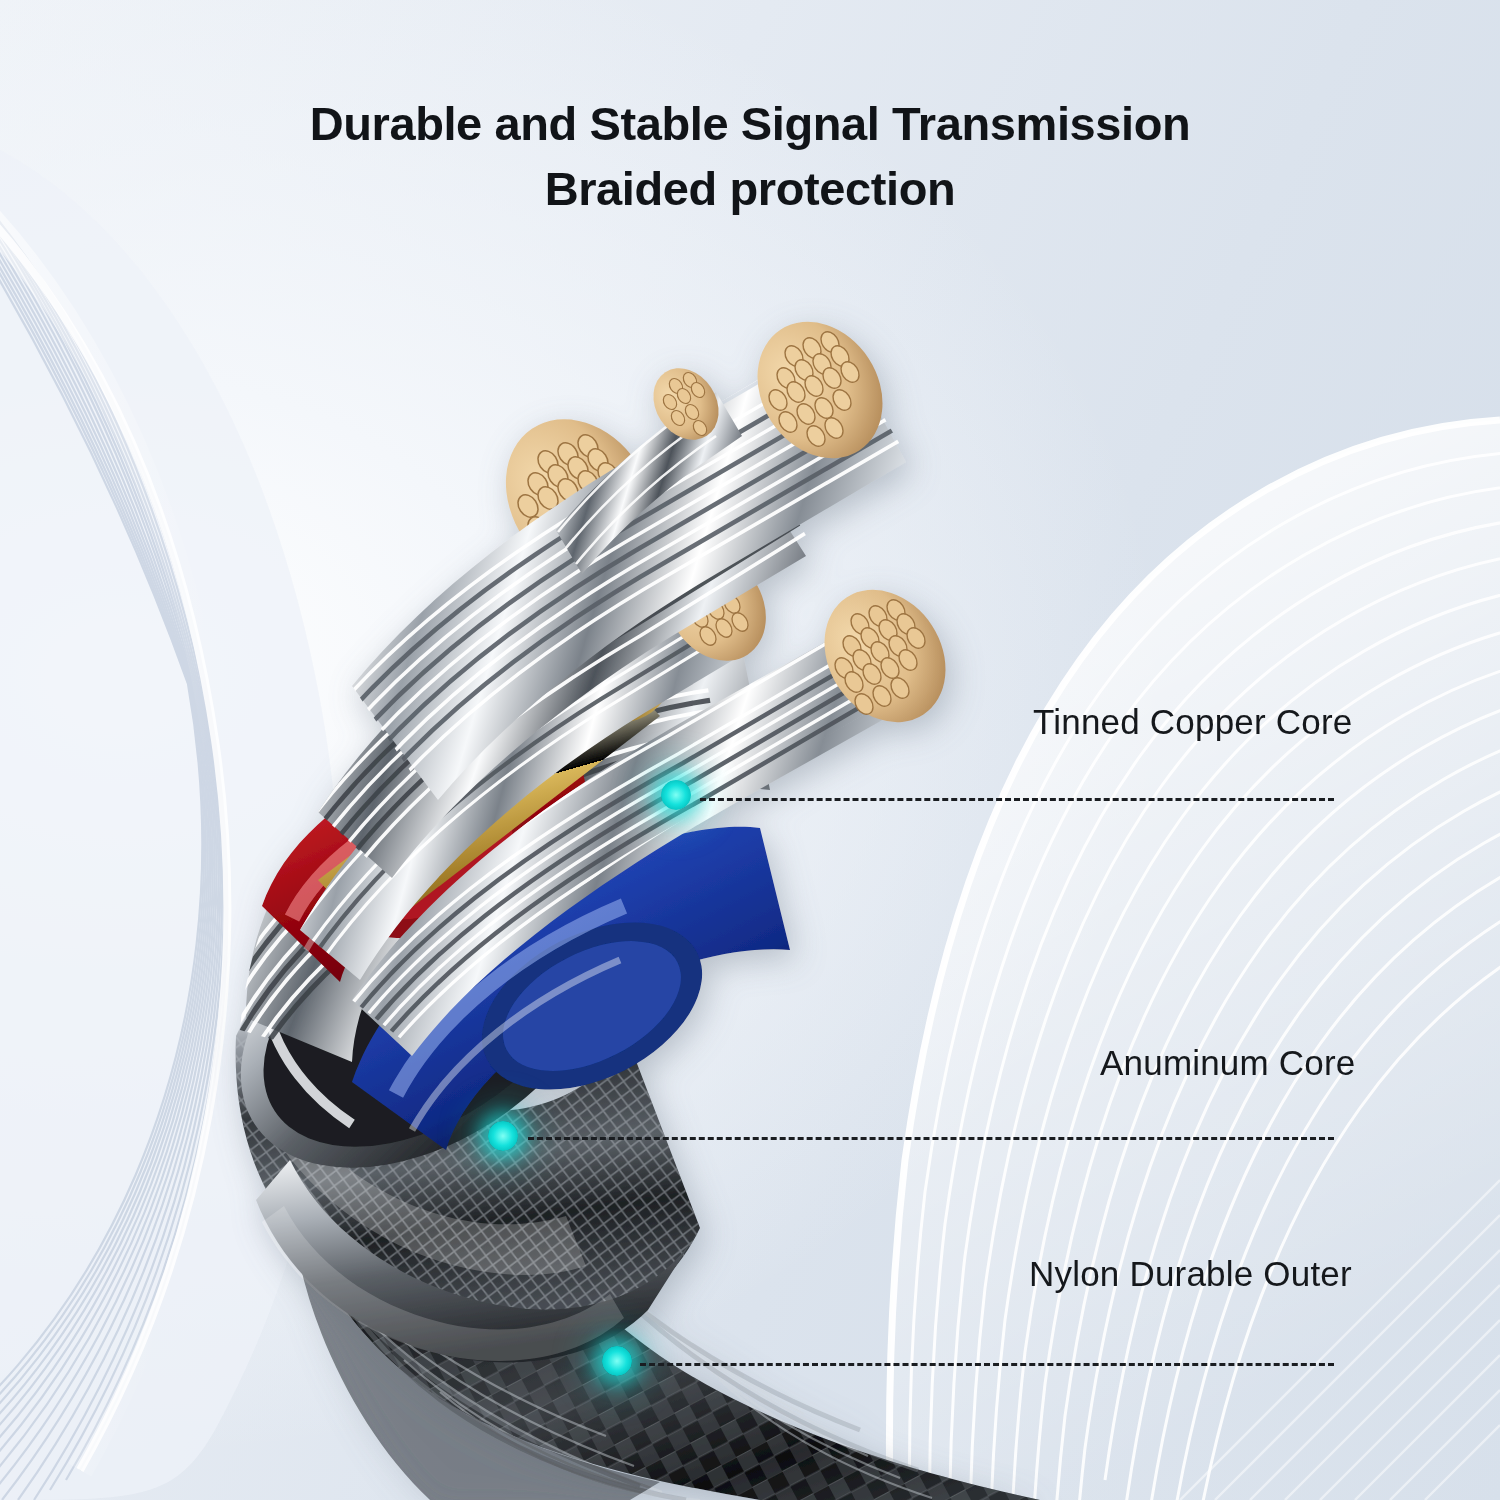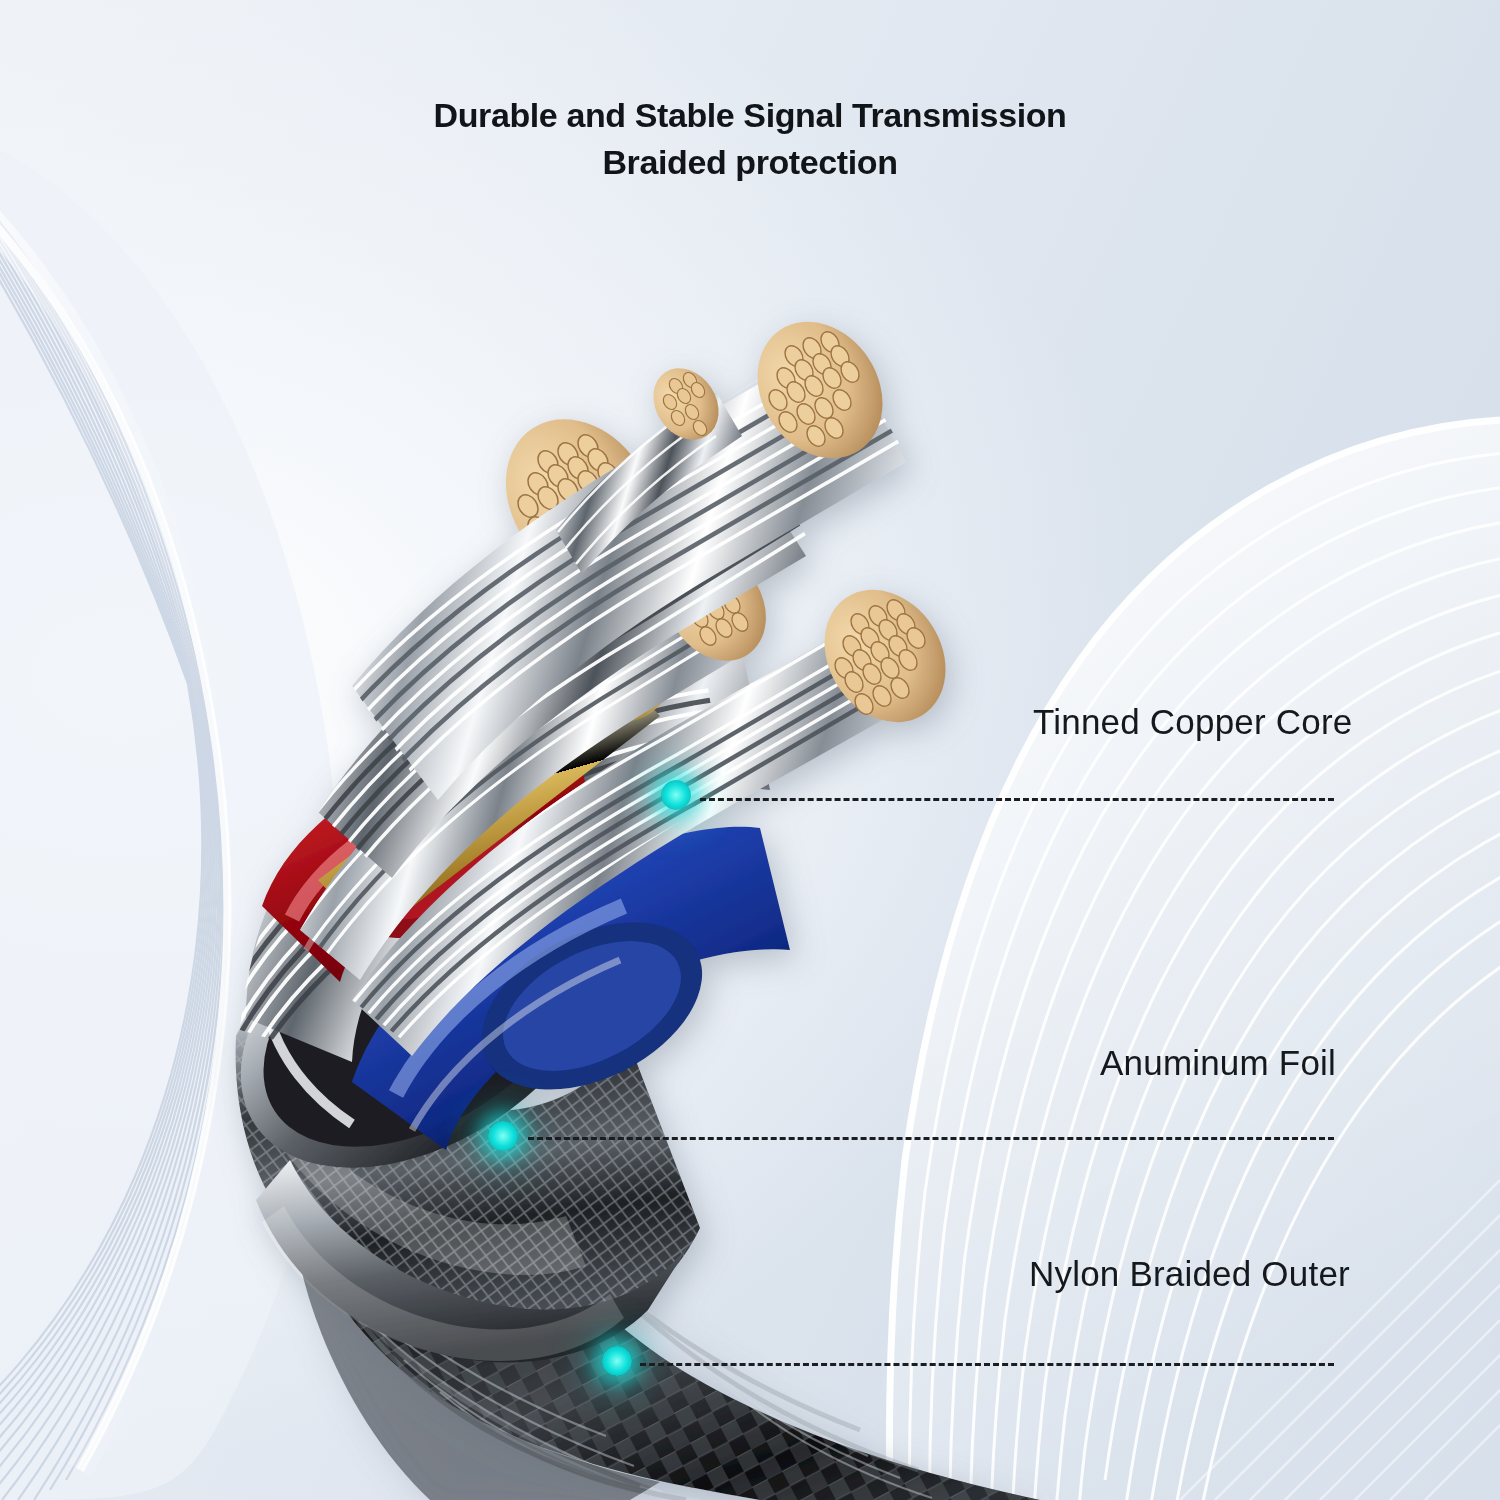--- a/index.html
+++ b/index.html
@@ -18,21 +18,21 @@
       linear-gradient(115deg,#eef2f7 0%,#e4eaf2 35%,#dbe3ed 62%,#d2dce8 100%);
   }
   .bg-svg{position:absolute;inset:0;}
 
   
   .title-block{
     position:absolute;left:0;right:0;top:92px;text-align:center;
     pointer-events:none;
   }
   .title-line{
-    color:#111418;font-weight:700;font-size:34px;letter-spacing:-0.4px;
+    color:#111418;font-weight:700;font-size:47px;letter-spacing:-0.4px;
     line-height:1.38;
     font-family:"Liberation Sans","DejaVu Sans",sans-serif;
   }
 
   
   .callout{position:absolute;}
   .callout-label{
     position:absolute;color:#15181c;font-size:35px;font-weight:400;
     white-space:nowrap;letter-spacing:0.2px;
     font-family:"Liberation Sans","DejaVu Sans",sans-serif;
@@ -614,22 +614,22 @@
 
   <div class="callout">
     <div class="dot" style="left:661px;top:780px;"></div>
     <div class="dash" style="left:700px;top:798px;width:634px;"></div>
     <div class="callout-label" style="left:1033px;top:742px;transform:translateY(-100%);">Tinned Copper Core</div>
   </div>
 
   <div class="callout">
     <div class="dot" style="left:488px;top:1121px;"></div>
     <div class="dash" style="left:528px;top:1137px;width:806px;"></div>
-    <div class="callout-label" style="left:1100px;top:1083px;transform:translateY(-100%);">Anuminum Foil</div>
+    <div class="callout-label" style="left:1100px;top:1083px;transform:translateY(-100%);">Anuminum Core</div>
   </div>
 
   <div class="callout">
     <div class="dot" style="left:602px;top:1346px;"></div>
     <div class="dash" style="left:640px;top:1363px;width:694px;"></div>
-    <div class="callout-label" style="left:1029px;top:1294px;transform:translateY(-100%);">Nylon Braided Outer</div>
+    <div class="callout-label" style="left:1029px;top:1294px;transform:translateY(-100%);">Nylon Durable Outer</div>
   </div>
 
 </div>
 
 </body></html>

